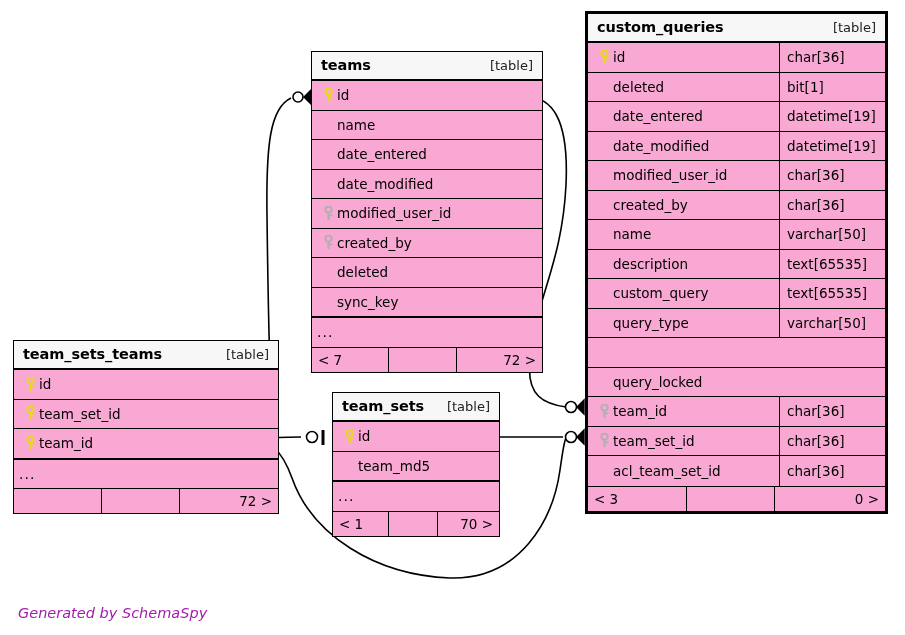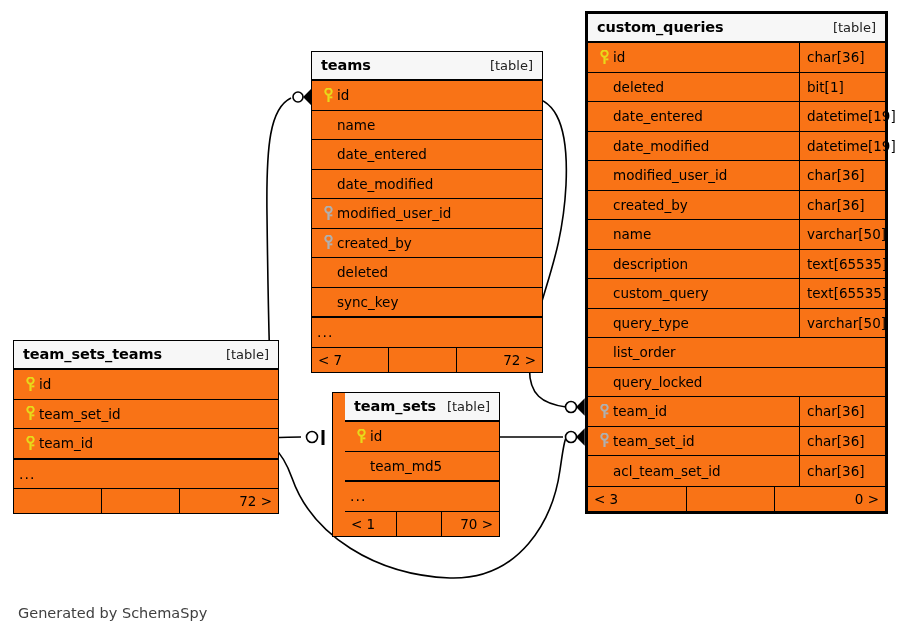--- a/index.html
+++ b/index.html
@@ -29,21 +29,21 @@
     top: 0;
     width: 905px;
     height: 635px;
     pointer-events: none;
     z-index: 1;
   }
 
   .er-table {
     position: absolute;
     z-index: 2;
-    background: #f97316;
+    background: #f9a8d4;
     border: 1px solid #000000;
     box-sizing: border-box;
     font-size: 13.5px;
   }
   .er-table.focal {
     border: 3px solid #000000;
   }
 
   .tbl-header {
     display: flex;
@@ -88,21 +88,21 @@
     white-space: nowrap;
   }
   .cell-type {
     display: flex;
     align-items: center;
     padding-left: 7px;
     box-sizing: border-box;
     border-left: 1px solid #000000;
     white-space: nowrap;
   }
-  .has-types .cell-type { width: 86px; }
+  .has-types .cell-type { width: 106px; }
 
   .key-slot {
     width: 18px;
     min-width: 18px;
     display: flex;
     align-items: center;
     justify-content: center;
   }
   .key-icon { display: block; }
 
@@ -135,29 +135,30 @@
     flex: 0 0 30%;
     border-left: 1px solid #000000;
     border-right: 1px solid #000000;
   }
   .foot-right { flex: 1 1 auto; justify-content: flex-end; }
 
   
   #table-custom_queries { left: 585px; top: 11px; width: 303px; }
   #table-teams        { left: 311px; top: 51px; width: 232px; }
   #table-team_sets_teams { left: 13px; top: 340px; width: 266px; }
-  #table-team_sets    { left: 332px; top: 392px; width: 168px; padding-left: 12px; }
+  #table-team_sets    { left: 332px; top: 392px; width: 168px; }
 
   .credit {
     position: absolute;
     left: 18px;
     top: 605px;
     font-size: 14.5px;
-    color: #404040;
+    color: #a21caf;
     z-index: 3;
+    font-style: italic;
   }
 </style>
 </head>
 <body>
 
 <div id="diagram-canvas">
 
   <svg id="edge-layer" viewBox="0 0 905 635" width="905" height="635" xmlns="http://www.w3.org/2000/svg">
     <g fill="none" stroke="#000000" stroke-width="1.6">
 
@@ -270,24 +271,20 @@
           <div class="cell-type">text[65535]</div>
         </div>
         <div class="row">
           <div class="cell-name">
             <span class="key-slot"></span>
             <span>query_type</span>
           </div>
           <div class="cell-type">varchar[50]</div>
         </div>
         <div class="row">
-          <div class="cell-name">
-            <span class="key-slot"></span>
-            <span>list_order</span>
-          </div>
         </div>
         <div class="row">
           <div class="cell-name">
             <span class="key-slot"></span>
             <span>query_locked</span>
           </div>
         </div>
         <div class="row">
           <div class="cell-name">
             <span class="key-slot">

